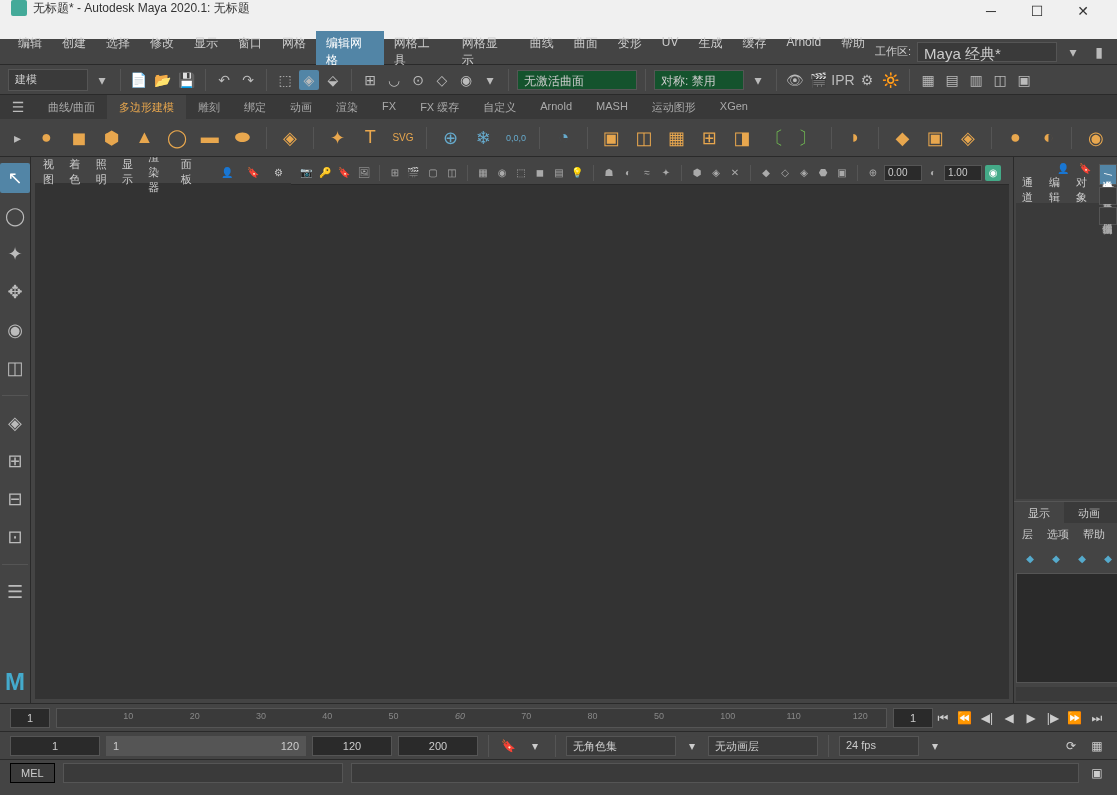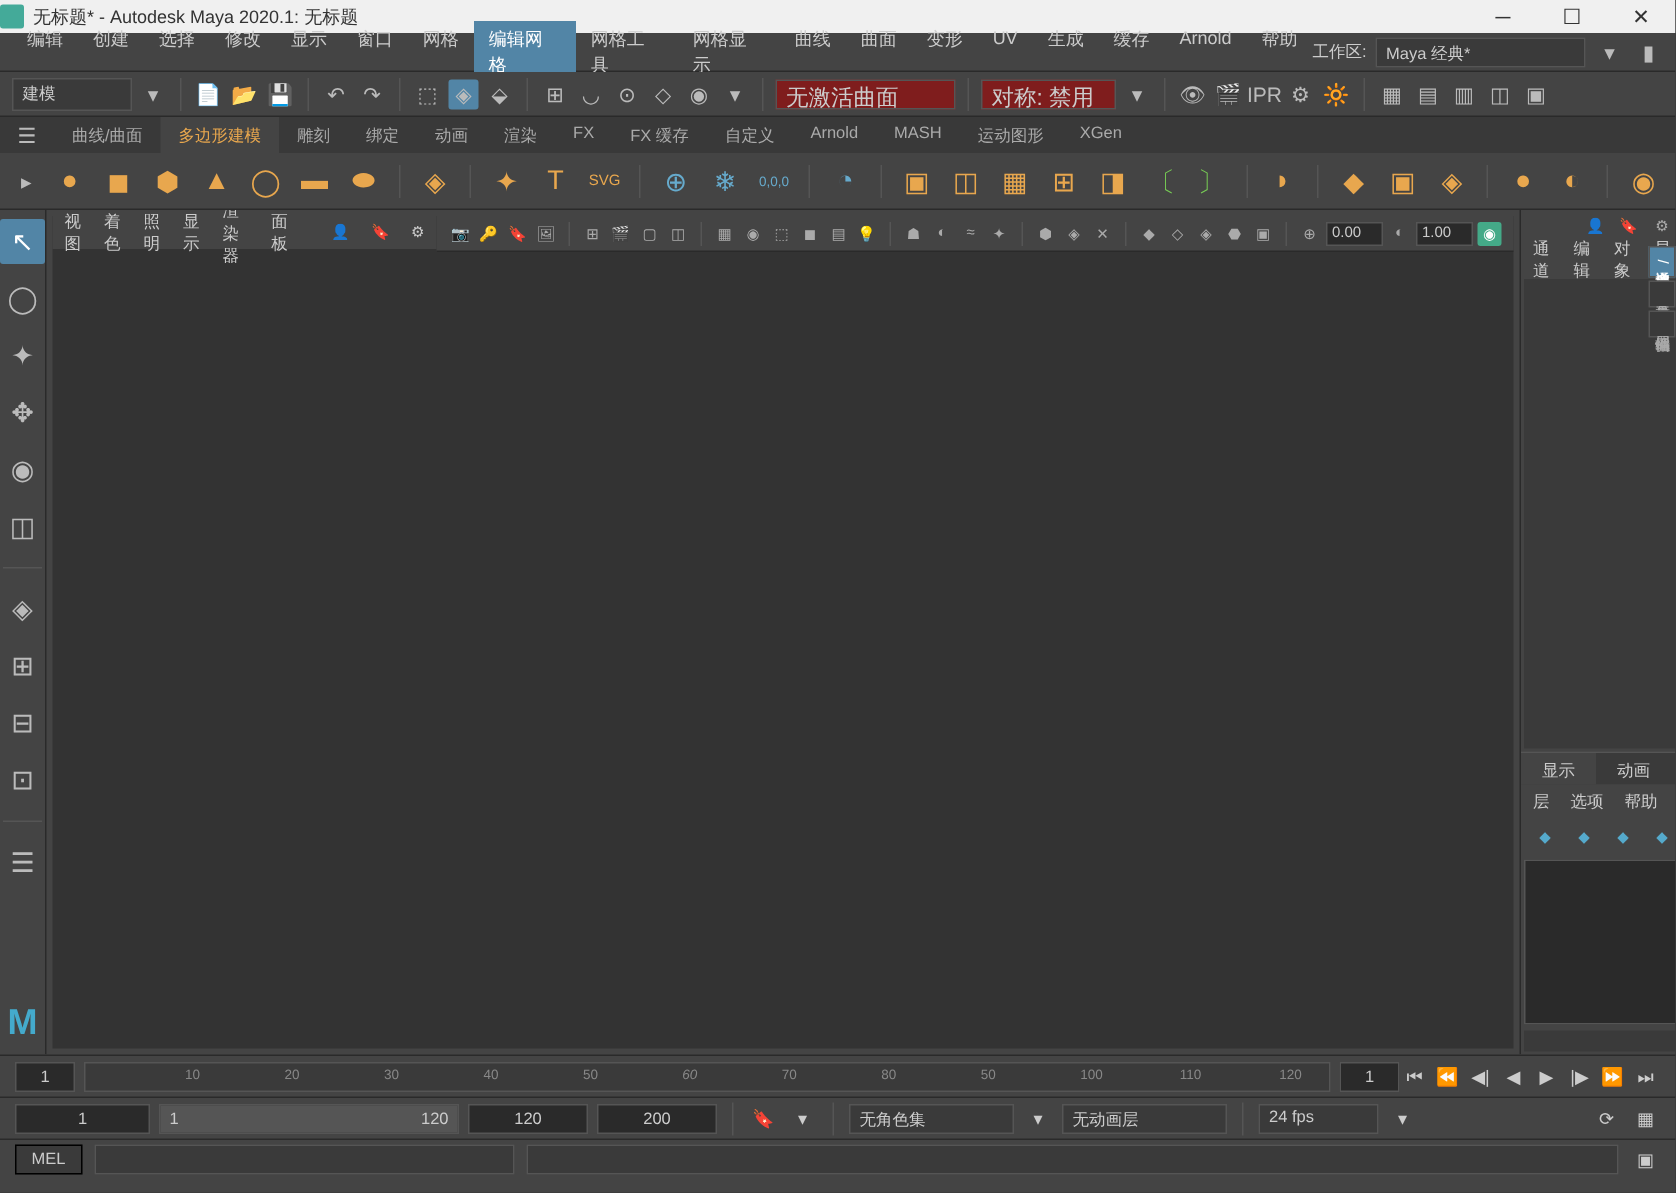--- a/index.html
+++ b/index.html
@@ -1,31 +1,31 @@
 <!DOCTYPE html>
 <html><head>
 <meta charset="utf-8">
 <style>
 *{margin:0;padding:0;box-sizing:border-box;font-family:"Microsoft YaHei",Arial,sans-serif;font-size:11px;user-select:none}
 body{background:#444;color:#ccc;width:1117px;height:795px;overflow:hidden;display:flex;flex-direction:column}
-.titlebar{height:22px;background:#f0f0f0;display:flex;align-items:center;color:#333;padding:0 0}
+.titlebar{height:39px;background:#f0f0f0;display:flex;align-items:flex-start;color:#333;padding:0 11px}
 .titlebar-icon{width:16px;height:16px;background:#4a9;border-radius:2px;margin-right:6px}
 .titlebar-title{flex:1;font-size:12px}
 .winbtn{width:46px;height:22px;display:flex;align-items:center;justify-content:center;font-size:14px;color:#333}
 .menubar{height:26px;background:#444;display:flex;align-items:center;padding:0 8px;border-bottom:1px solid #2a2a2a}
 .menuitem{padding:4px 10px;color:#ccc;font-size:12px}
 .menuitem.active{background:#5285a6;color:#fff}
 .workspace-area{margin-left:auto;display:flex;align-items:center;gap:6px}
-.workspace-sel{background:#3a3a3a;border:1px solid #555;color:#ccc;padding:2px 20px 2px 6px;height:20px;font-size:11px;width:140px}
+.workspace-sel{background:#3a3a3a;border:1px solid #555;color:#ccc;padding:2px 20px 2px 6px;height:20px;font-size:15px;width:140px}
 .toolbar1{height:30px;background:#444;display:flex;align-items:center;padding:0 8px;gap:4px;border-bottom:1px solid #2a2a2a}
 .mode-sel{background:#3a3a3a;border:1px solid #555;color:#ccc;padding:2px 6px;height:22px;font-size:11px;width:80px}
 .tb-sep{width:1px;height:22px;background:#555;margin:0 4px}
 .tb-icon{width:20px;height:20px;display:flex;align-items:center;justify-content:center;color:#bbb;font-size:14px;border-radius:2px}
 .tb-icon.on{background:#5285a6}
-.tb-text{background:#7f1d1d;border:1px solid #555;color:#ccc;padding:2px 6px;height:20px;font-size:15px}
+.tb-text{background:#14532d;border:1px solid #555;color:#ccc;padding:2px 6px;height:20px;font-size:12px}
 .shelf-tabs{height:24px;background:#393939;display:flex;align-items:center;padding-left:8px}
 .shelf-tab{padding:5px 12px;color:#aaa;font-size:11px}
 .shelf-tab.active{background:#444;color:#e8a74e}
 .shelf-icons{height:38px;background:#444;display:flex;align-items:center;padding:0 8px;gap:6px;border-bottom:1px solid #2a2a2a}
 .shelf-icon{width:28px;height:28px;display:flex;align-items:center;justify-content:center;color:#e8a74e;font-size:18px;border-radius:2px}
 .shelf-icon.cyan{color:#6ac}
 .main-area{flex:1;display:flex;overflow:hidden}
 .left-tools{width:40px;background:#444;border-right:1px solid #2a2a2a;display:flex;flex-direction:column;align-items:center;padding:6px 0;gap:8px}
 .lt-icon{width:30px;height:30px;display:flex;align-items:center;justify-content:center;color:#bbb;font-size:18px;border-radius:2px}
 .lt-icon.active{background:#5285a6;color:#fff}

